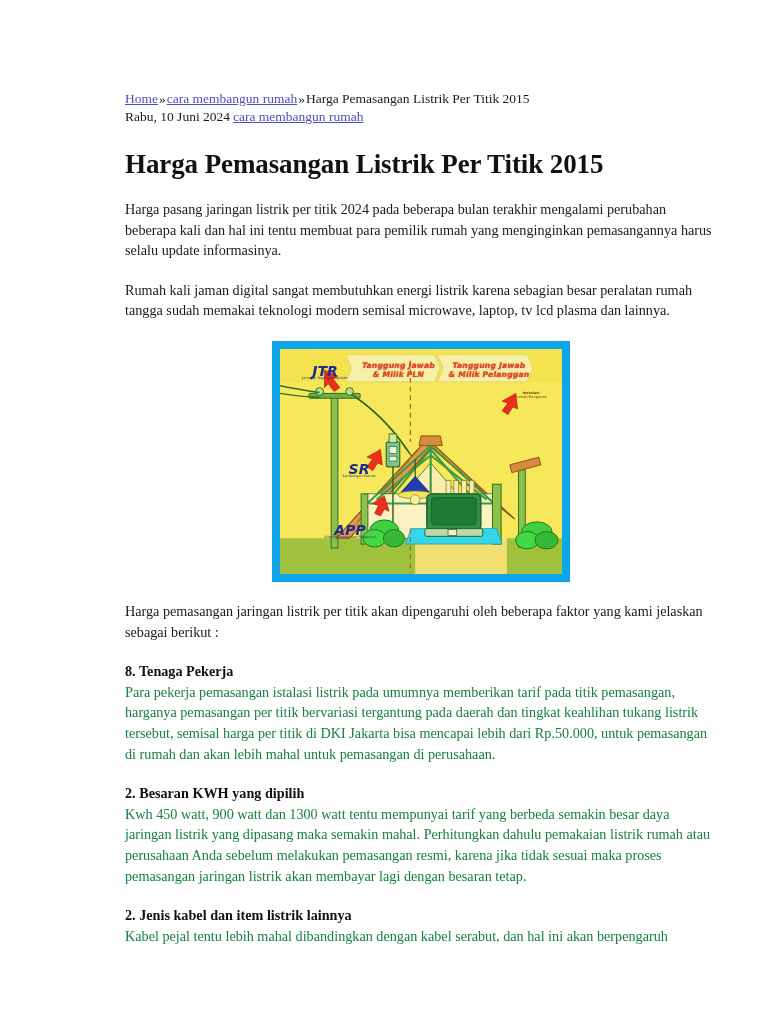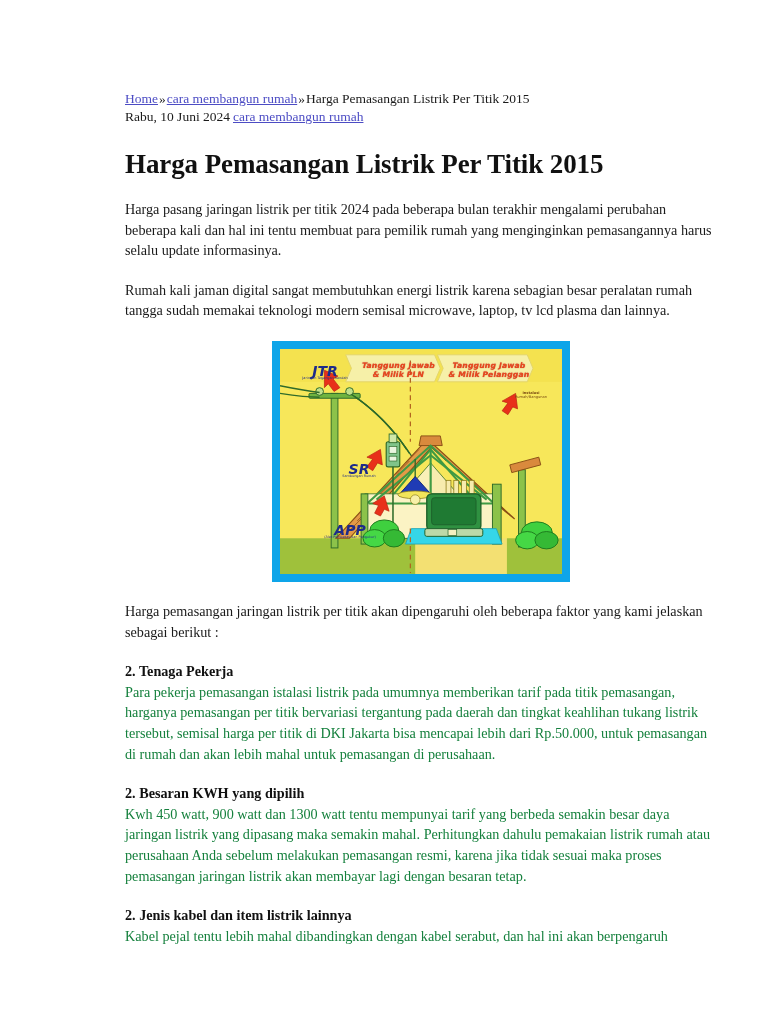--- a/index.html
+++ b/index.html
@@ -329,21 +329,21 @@
         <div class="tag tag-inst">
           <span class="tag-main">Instalasi</span>
           <span class="tag-sub">Rumah/Bangunan</span>
         </div>
       </div>
     </div>
 
     <p class="body-text after-figure">Harga pemasangan jaringan listrik per titik akan dipengaruhi oleh beberapa faktor yang kami jelaskan sebagai berikut :</p>
 
     <div class="section">
-      <p class="section-heading">2. Tenaga Pekerja</p>
+      <p class="section-heading">8. Tenaga Pekerja</p>
       <p class="section-body">Para pekerja pemasangan istalasi listrik pada umumnya memberikan tarif pada titik pemasangan, harganya pemasangan per titik bervariasi tergantung pada daerah dan tingkat keahlihan tukang listrik tersebut, semisal harga per titik di DKI Jakarta bisa mencapai lebih dari Rp.50.000, untuk pemasangan di rumah dan akan lebih mahal untuk pemasangan di perusahaan.</p>
     </div>
 
     <div class="section">
       <p class="section-heading">2. Besaran KWH yang dipilih</p>
       <p class="section-body">Kwh 450 watt, 900 watt dan 1300 watt tentu mempunyai tarif yang berbeda semakin besar daya jaringan listrik yang dipasang maka semakin mahal. Perhitungkan dahulu pemakaian listrik rumah atau perusahaan Anda sebelum melakukan pemasangan resmi, karena jika tidak sesuai maka proses pemasangan jaringan listrik akan membayar lagi dengan besaran tetap.</p>
     </div>
 
     <div class="section">
       <p class="section-heading">2. Jenis kabel dan item listrik lainnya</p>

